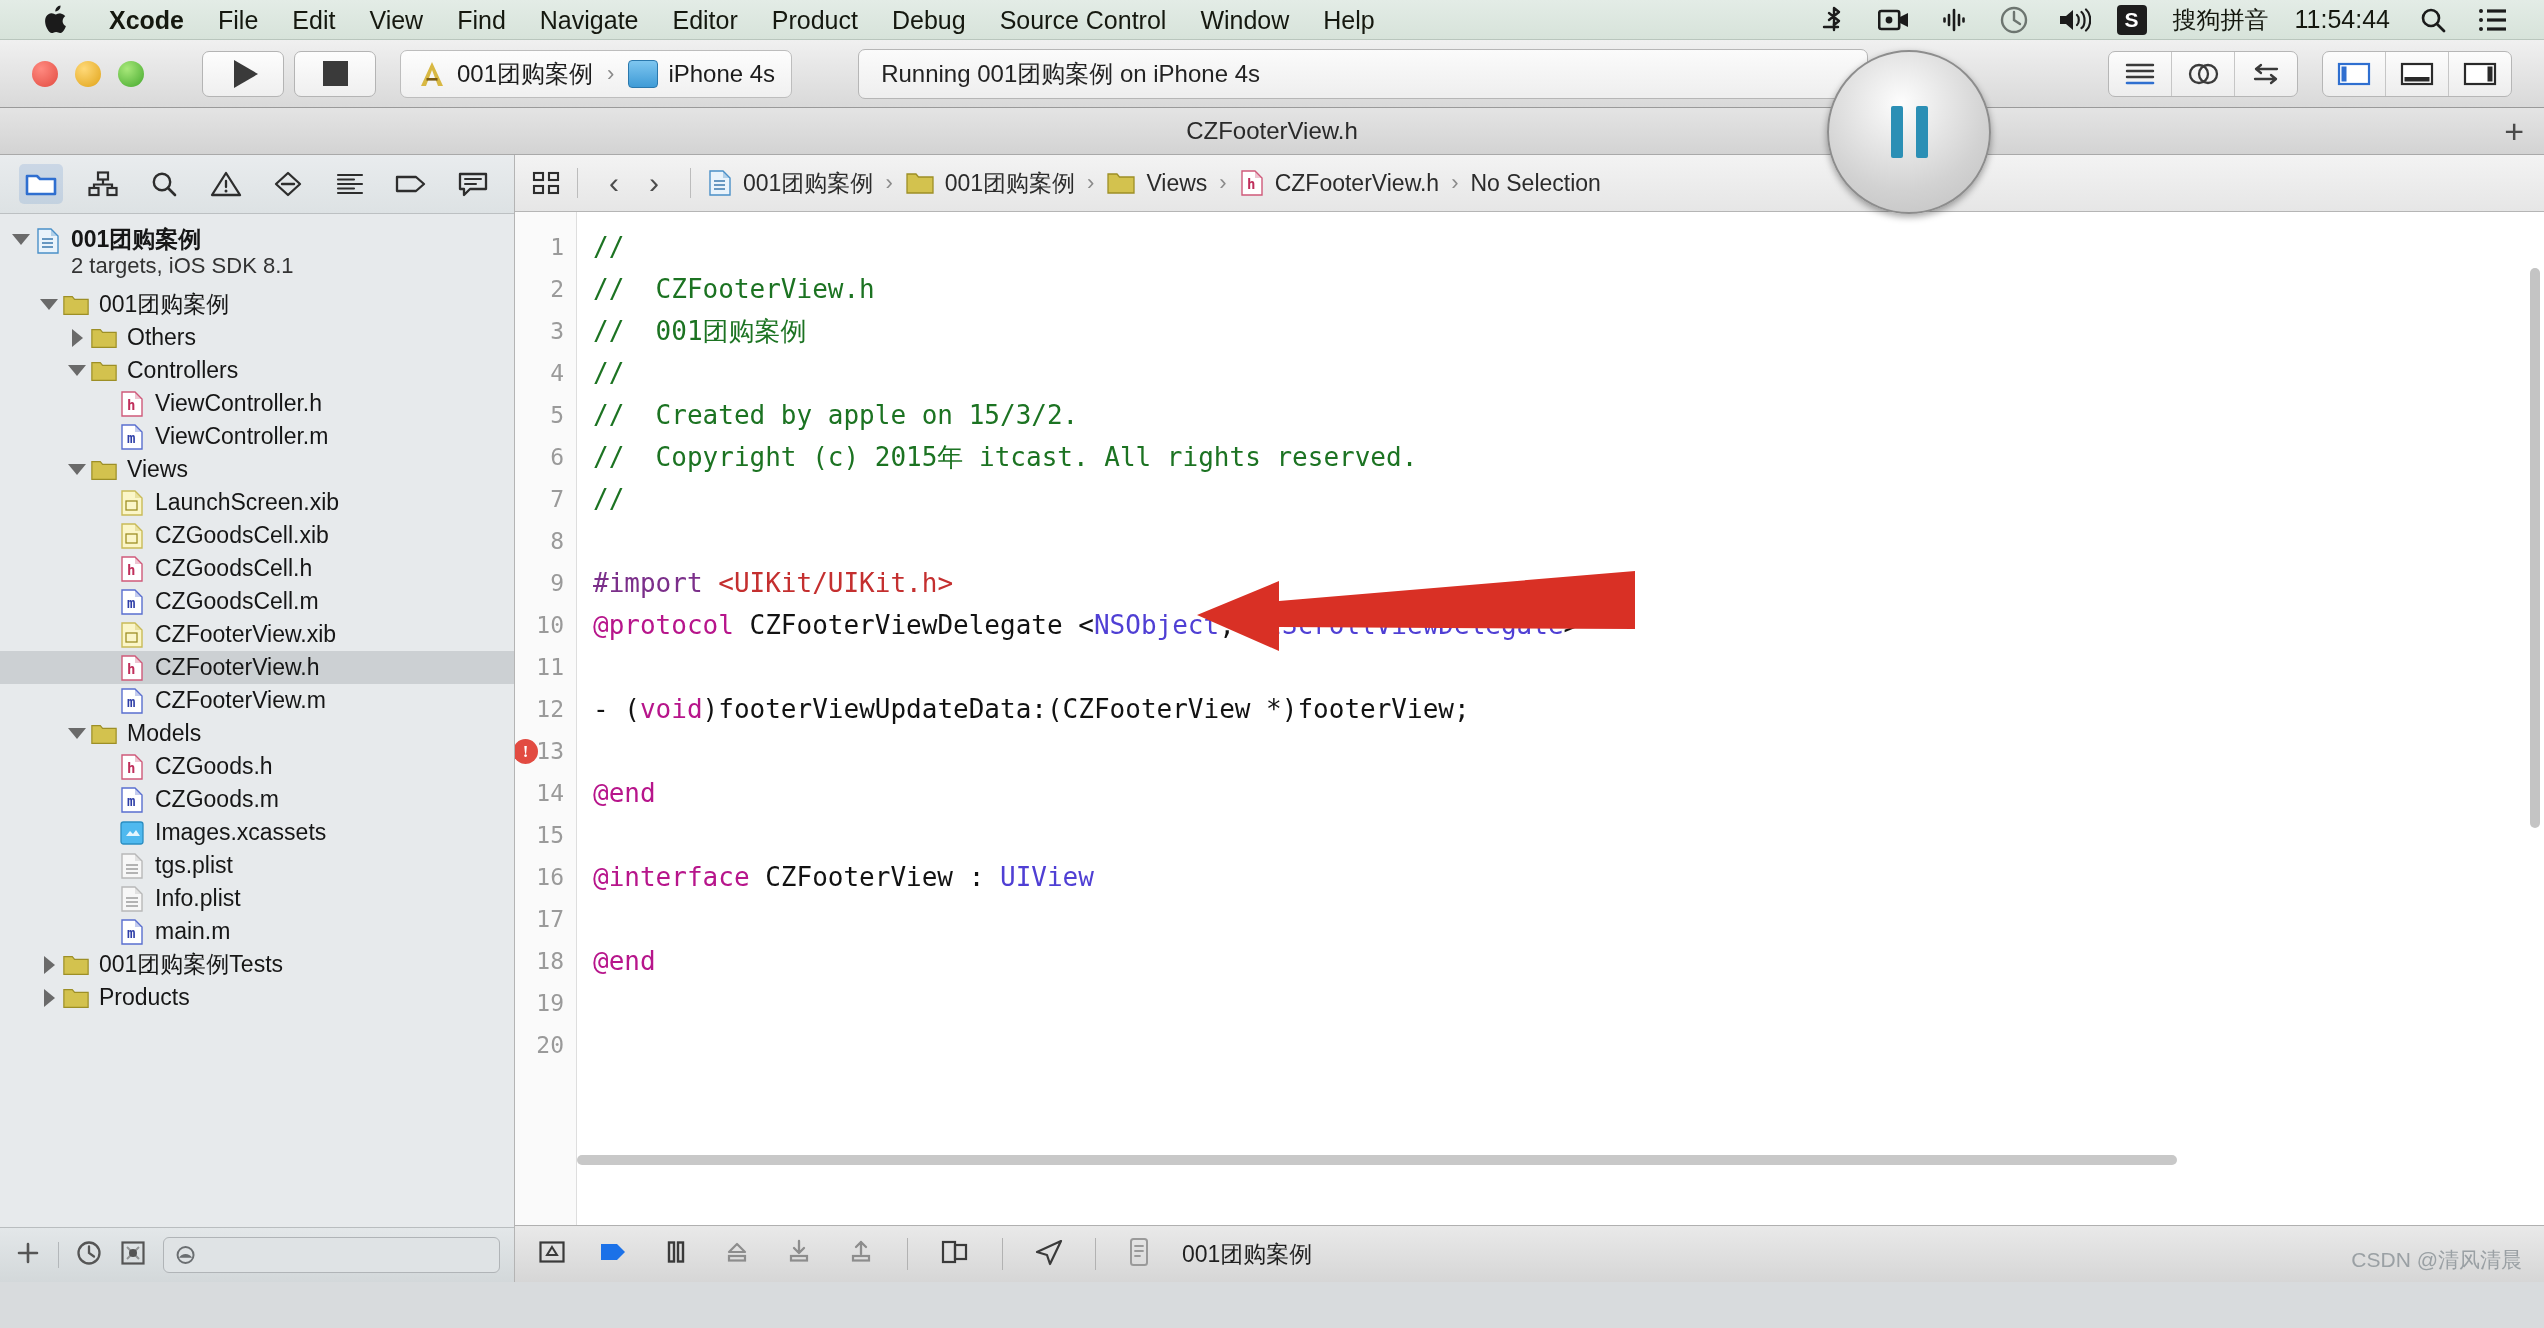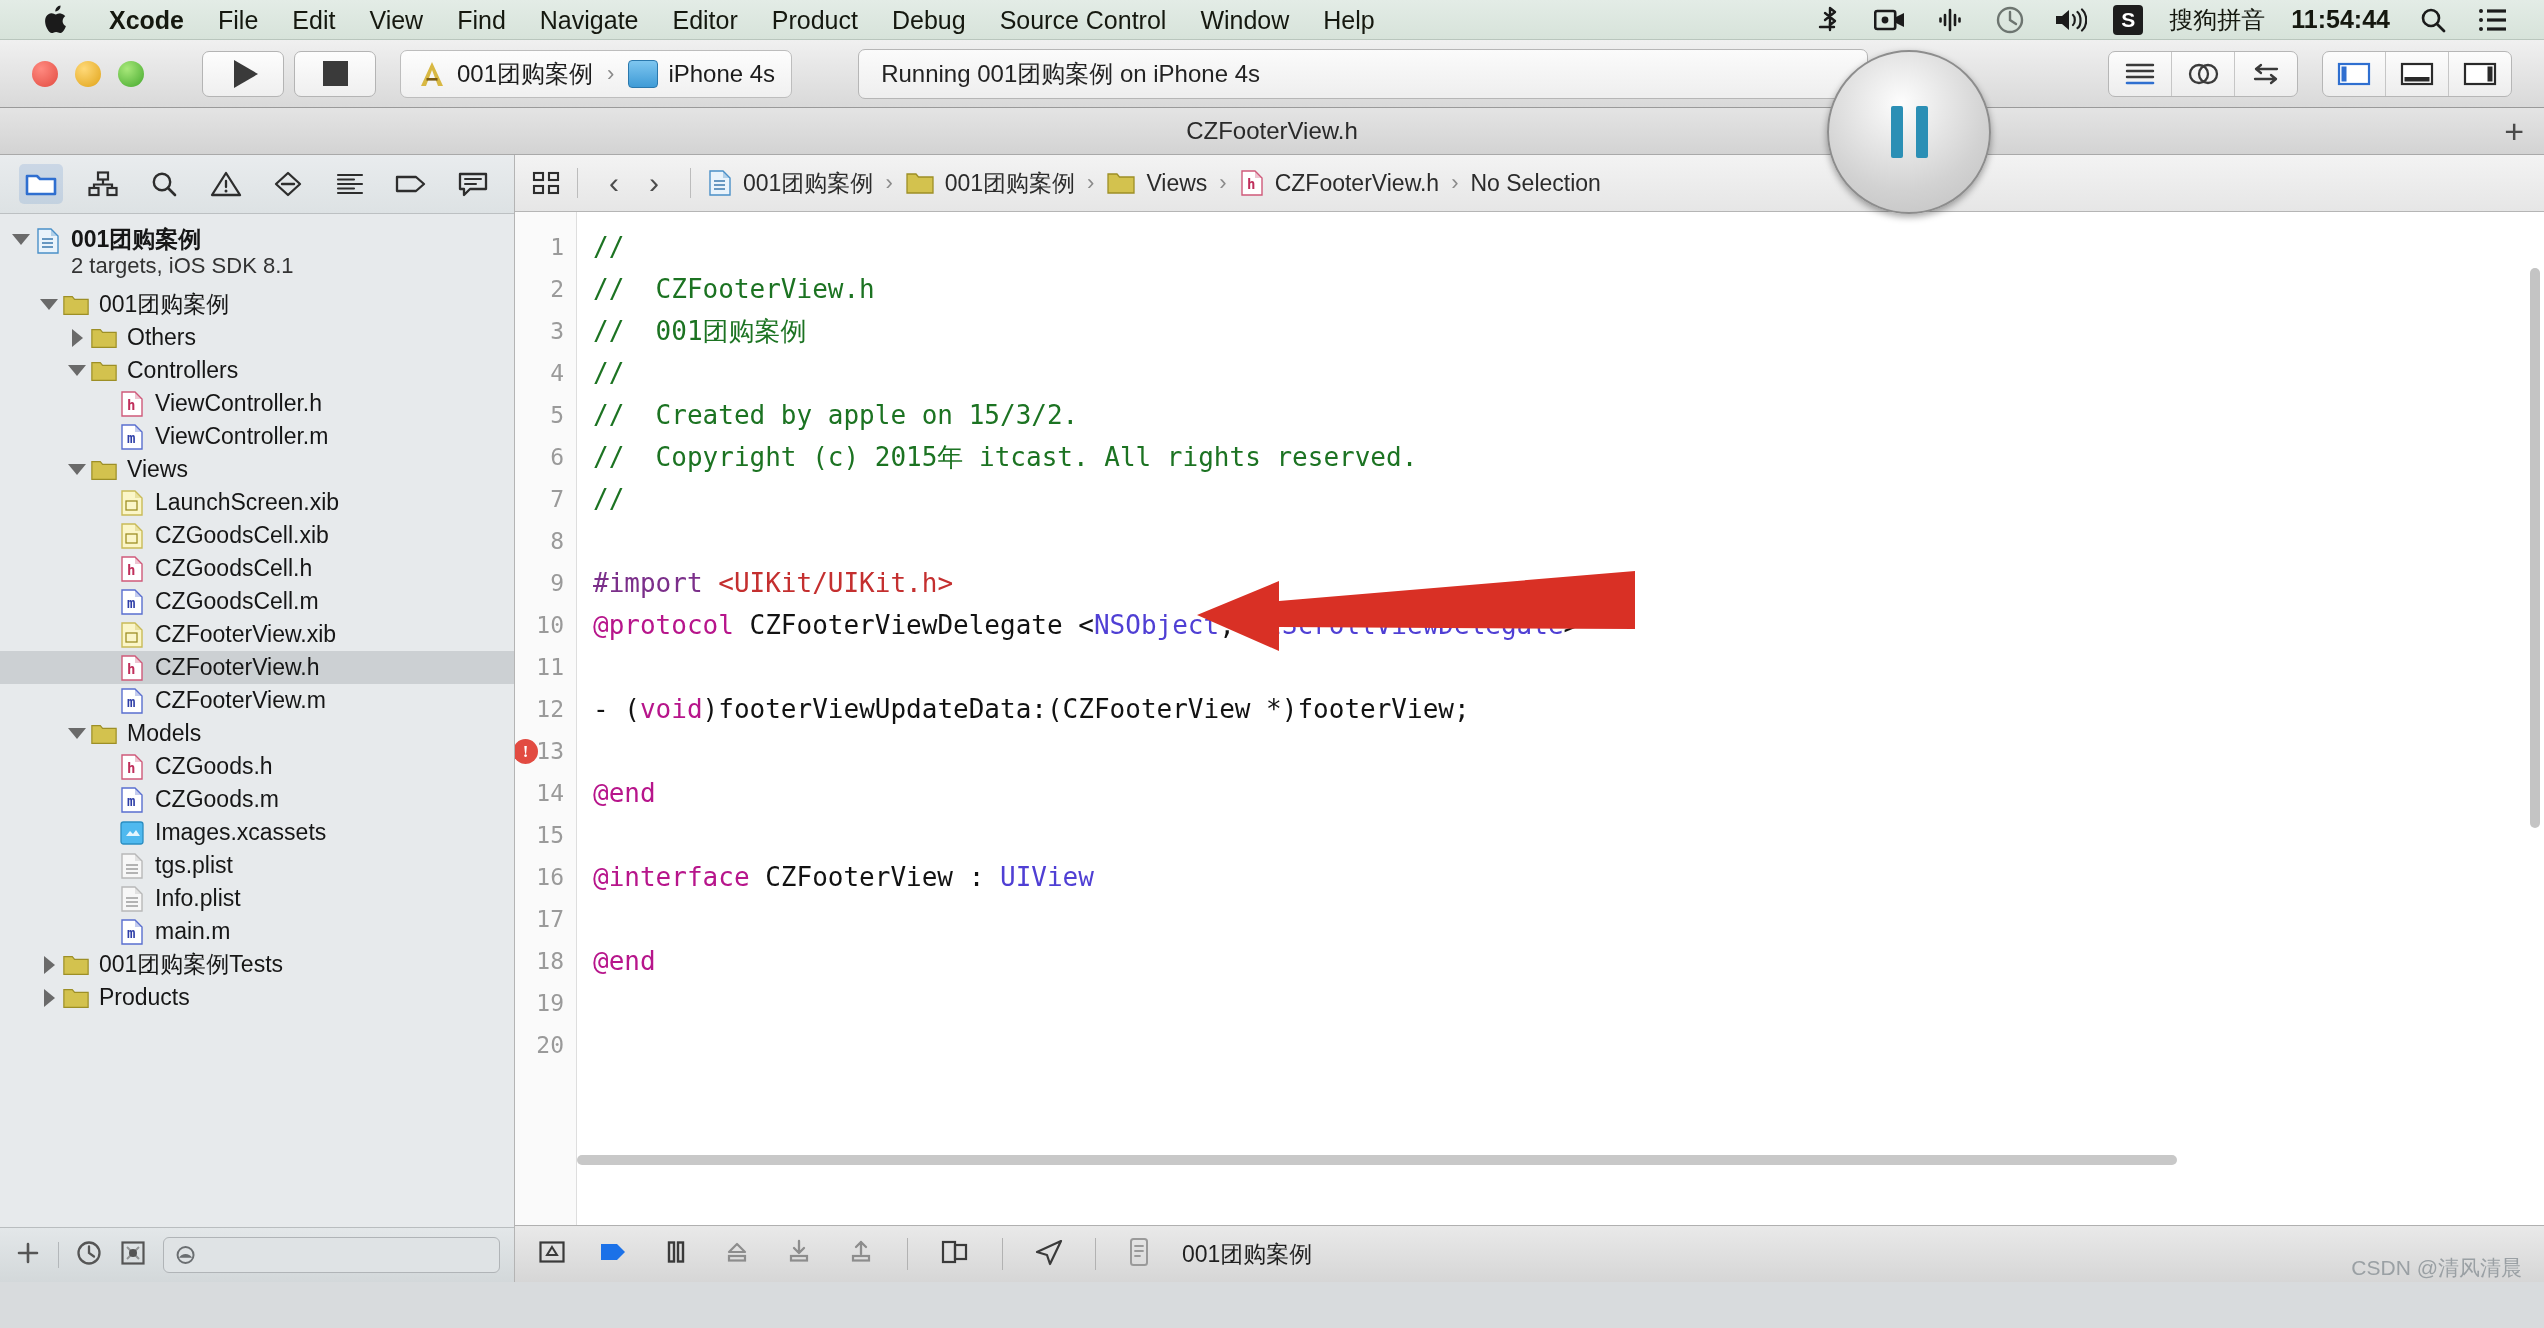--- a/index.html
+++ b/index.html
@@ -25,21 +25,21 @@
   }
   .menu-item{padding:0 17px;white-space:nowrap;line-height:40px;}
   .menu-item.bold{font-weight:bold;}
   .menubar-right{margin-left:auto;display:flex;align-items:center;gap:26px;padding-right:20px;}
   .mb-icon{display:flex;align-items:center;justify-content:center;width:34px;height:34px;}
   .sogou-badge{
     width:30px;height:30px;background:#1d1d1d;color:#fff;border-radius:4px;
     font-size:21px;font-weight:bold;display:flex;align-items:center;justify-content:center;
   }
   .mb-text{font-size:24px;white-space:nowrap;color:#15180f;}
-  .mb-clock{font-size:25px;white-space:nowrap;color:#15180f;font-weight:bold;}
+  .mb-clock{font-size:25px;white-space:nowrap;color:#15180f;}
 
   
   .xc-window{
     position:absolute;left:0;top:40px;width:2544px;height:1288px;
     background:#d8dbdd;overflow:hidden;
   }
   .xc-toolbar{
     position:relative;height:68px;
     background:linear-gradient(#f0f0f0,#d9d9d9);
     border-bottom:1px solid #9a9a9a;
@@ -192,21 +192,21 @@
   .c-plain{color:#121212;}
   .arrow-ann{position:absolute;left:668px;top:353px;z-index:30;pointer-events:none;}
   .editor-footer{
     height:56px;background:linear-gradient(#e9e9e9,#d6d6d6);
     border-top:1px solid #b0b0b0;
     display:flex;align-items:center;padding:0 22px;gap:30px;
   }
   .ef-sep{width:1px;height:32px;background:#b2b2b2;}
   .ef-label{font-size:23px;color:#1f1f1f;white-space:nowrap;}
   .watermark{
-    position:absolute;right:22px;bottom:0;
+    position:absolute;right:22px;bottom:8px;
     font-size:21px;color:#9aa0a4;white-space:nowrap;
   }
   .scroll-v{
     position:absolute;right:2px;top:56px;width:14px;bottom:56px;
   }
   .scroll-v .thumb{
     position:absolute;top:0;left:2px;width:10px;height:560px;border-radius:5px;background:#c4c4c4;
   }
   .hscroll{
     position:absolute;left:62px;right:16px;bottom:58px;height:12px;

